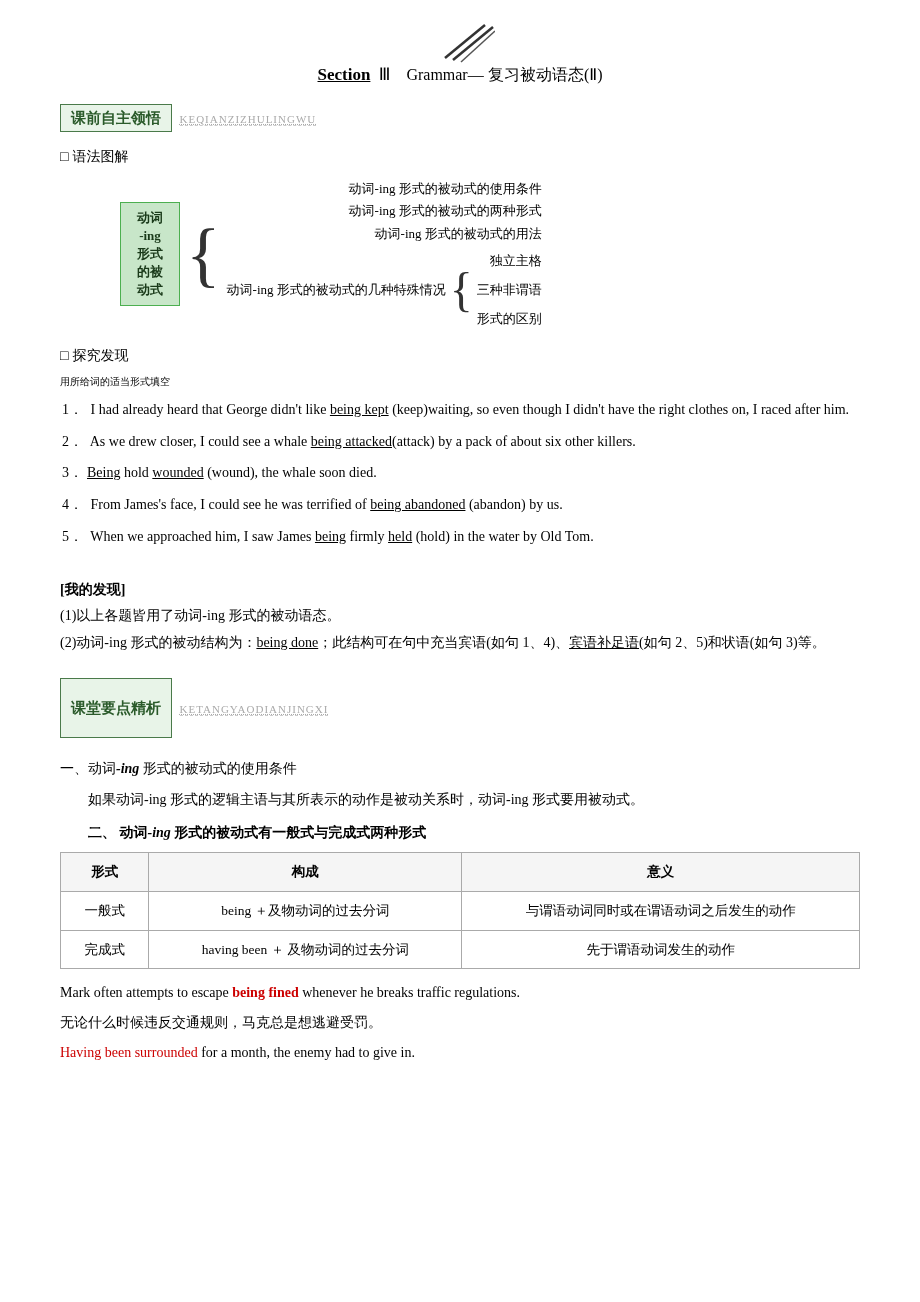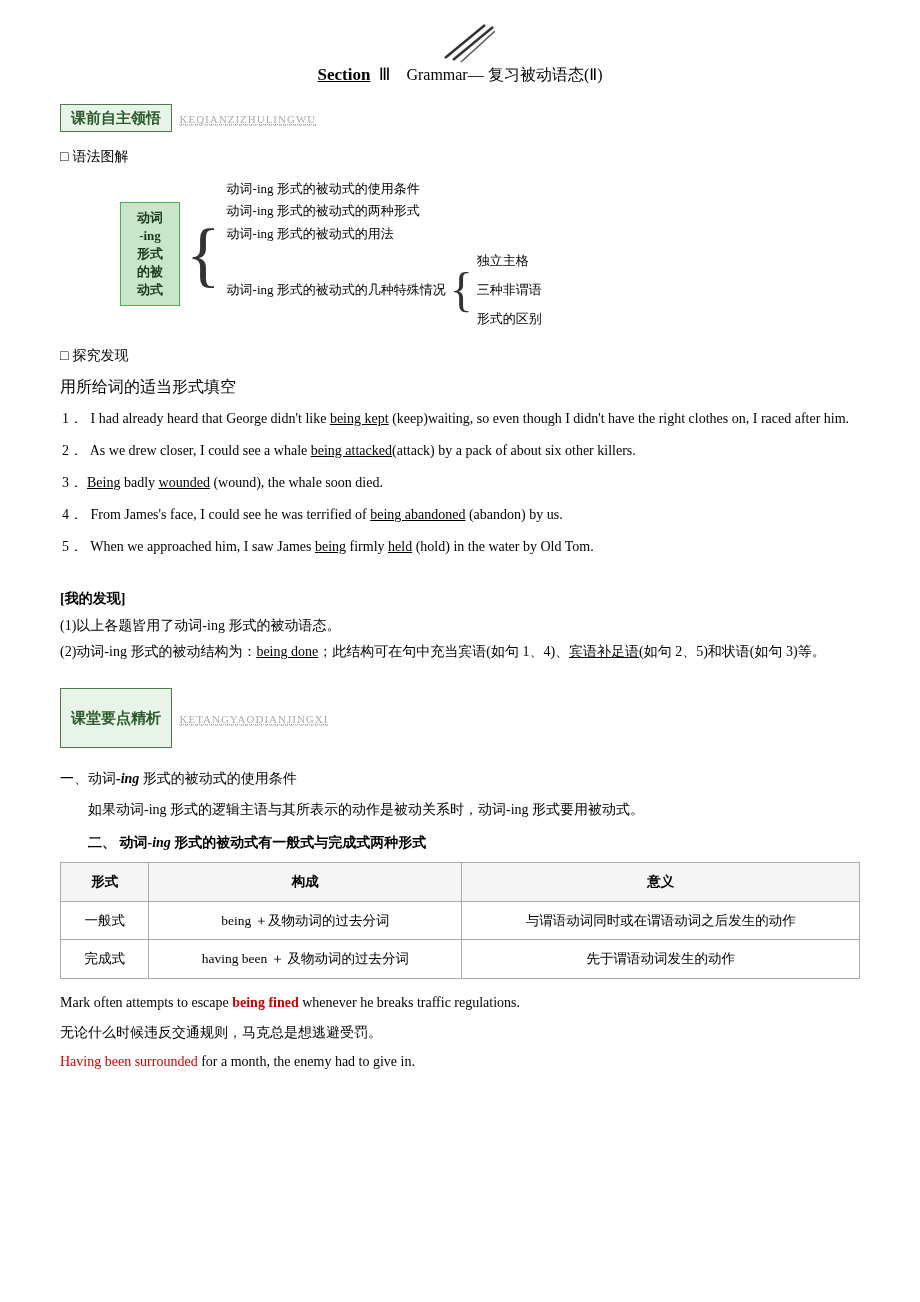--- a/index.html
+++ b/index.html
@@ -66,21 +66,21 @@
     .special-items {
       display: flex;
       flex-direction: column;
       gap: 8px;
     }
     .special-item {
       font-size: 13px;
     }
     .instruction {
       margin-bottom: 8px;
-      font-size: 16px;
+      font-size: 10px;
     }
     .exercise-item {
       margin: 8px 2px;
       font-size: 14px;
       line-height: 1.7;
       text-indent: 0;
     }
     .exercise-item .num {
       margin-right: 4px;
     }
@@ -231,21 +231,21 @@
     <div class="diagram-box">
       <span>动词</span><br>
       <span>-ing</span><br>
       <span>形式</span><br>
       <span>的被</span><br>
       <span>动式</span>
     </div>
 
     <span style="font-size:72px;line-height:1;color:#333;margin:0 6px;font-weight:100;">{</span>
 
-    <div style="display:flex;flex-direction:column;gap:2px;">
+    <div style="display:flex;flex-direction:column;gap:2px;text-align:right;">
       <div class="diagram-item">动词-ing 形式的被动式的使用条件</div>
       <div class="diagram-item">动词-ing 形式的被动式的两种形式</div>
       <div class="diagram-item">动词-ing 形式的被动式的用法</div>
       <div style="display:flex;align-items:center;margin-top:4px;">
         <span style="font-size:13px;">动词-ing 形式的被动式的几种特殊情况</span>
         <span style="font-size:48px;line-height:1;color:#333;margin:0 4px;font-weight:100;">{</span>
         <div class="special-items">
           <div class="special-item">独立主格</div>
           <div class="special-item">三种非谓语</div>
           <div class="special-item">形式的区别</div>
@@ -262,21 +262,21 @@
     <span class="num">1．</span>
     <span>I had already heard that George didn't like </span><u>being kept</u><span> (keep)waiting, so even though I didn't have the right clothes on, I raced after him.</span>
   </div>
 
   <div class="exercise-item">
     <span class="num">2．</span>
     <span>As we drew closer, I could see a whale </span><u>being attacked</u><span>(attack) by a pack of about six other killers.</span>
   </div>
 
   <div class="exercise-item">
-    <span class="num">3．</span><u>Being</u><span> badly </span><u>wounded</u><span> (wound), the whale soon died.</span>
+    <span class="num">3．</span><u>Being</u><span> hold </span><u>wounded</u><span> (wound), the whale soon died.</span>
   </div>
 
   <div class="exercise-item">
     <span class="num">4．</span>
     <span>From James's face, I could see he was terrified of </span><u>being abandoned</u><span> (abandon) by us.</span>
   </div>
 
   <div class="exercise-item">
     <span class="num">5．</span>
     <span>When we approached him, I saw James </span><u>being</u><span> firmly </span><u>held</u><span> (hold) in the water by Old Tom.</span>

